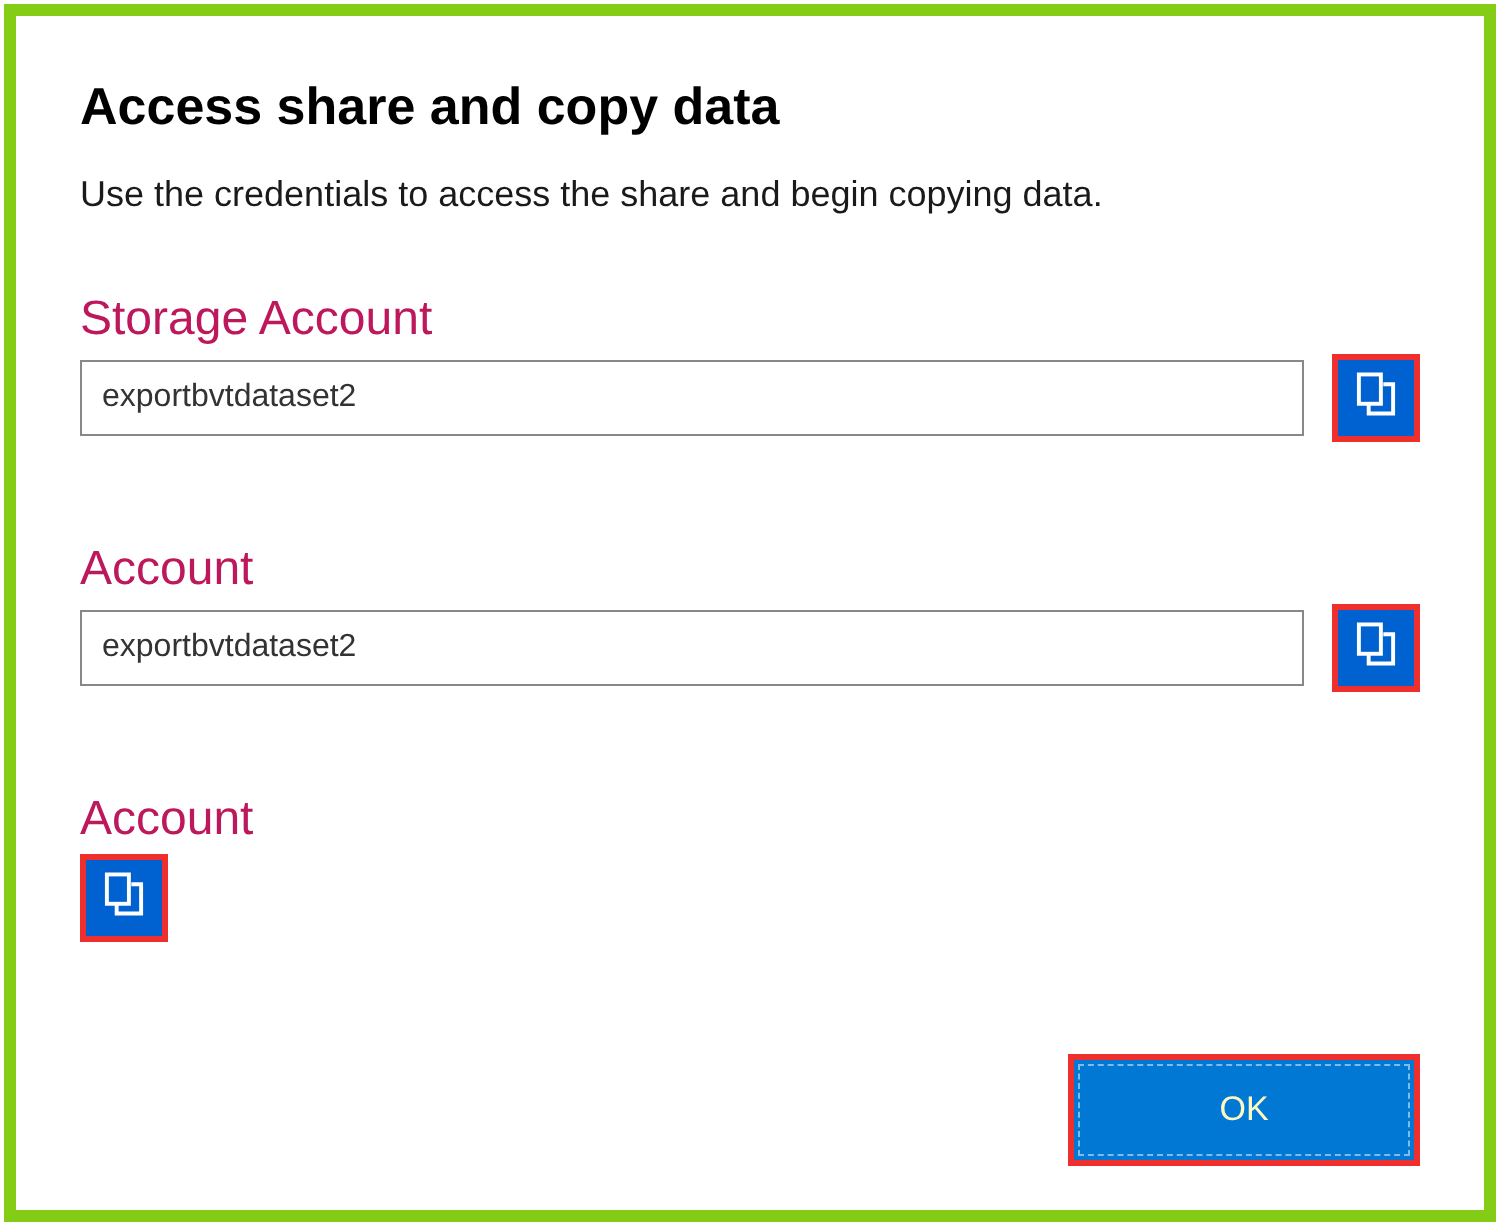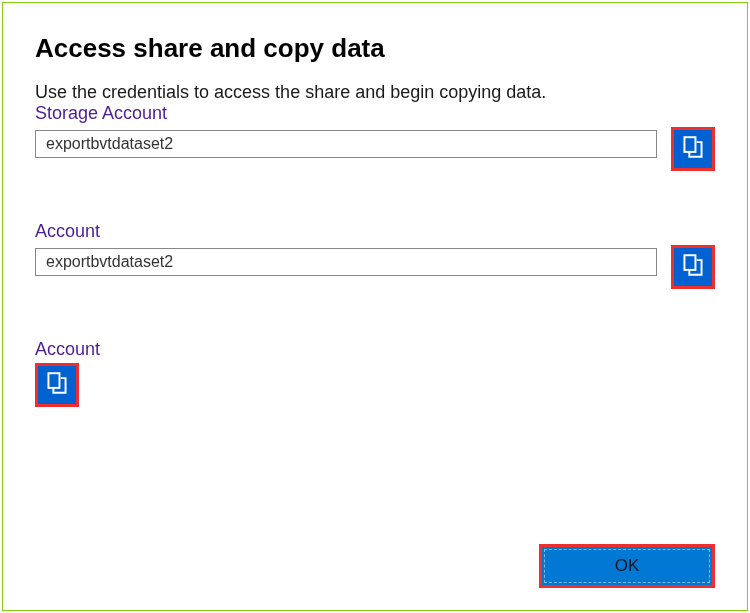--- a/index.html
+++ b/index.html
@@ -7,56 +7,57 @@
       margin: 0;
       padding: 0;
     }
     body {
       font-family: 'Segoe UI', Tahoma, sans-serif;
       background: #fff;
       width: 750px;
       height: 613px;
     }
     .dialog {
-      border: 1px solid #84cc16;
+      border: 6px solid #84cc16;
       width: 746px;
       height: 609px;
       margin: 2px;
       padding: 30px 32px;
       position: relative;
     }
     .title {
       font-size: 26px;
       font-weight: 700;
       color: #000;
       margin-bottom: 18px;
     }
     .description {
       font-size: 18px;
       color: #1a1a1a;
+      margin-bottom: 38px;
       font-weight: 400;
     }
     .field-group {
       margin-bottom: 50px;
     }
     .field-label {
-      font-size: 18px;
-      color: #4c1d95;
+      font-size: 24px;
+      color: #be185d;
       margin-bottom: 6px;
       display: block;
       font-weight: 400;
     }
     .field-row {
       display: flex;
       align-items: stretch;
       gap: 14px;
     }
     .text-input {
       flex: 1;
-      height: 28px;
+      height: 38px;
       border: 1px solid #888;
       padding: 0 10px;
       font-size: 16px;
       font-family: inherit;
       color: #333;
       background: #fff;
     }
     .copy-btn {
       width: 44px;
       height: 44px;
@@ -73,23 +74,23 @@
       width: 20px;
       height: 22px;
     }
     .footer {
       position: absolute;
       bottom: 22px;
       right: 32px;
     }
     .ok-btn {
       width: 176px;
-      height: 44px;
+      height: 56px;
       background: #0078d4;
-      color: #0f172a;
+      color: #fef9c3;
       border: 3px solid #ef2e2e;
       font-size: 17px;
       font-family: inherit;
       cursor: pointer;
       outline: 1px dashed rgba(255,255,255,0.5);
       outline-offset: -6px;
     }
   </style>
 </head>
 <body>

